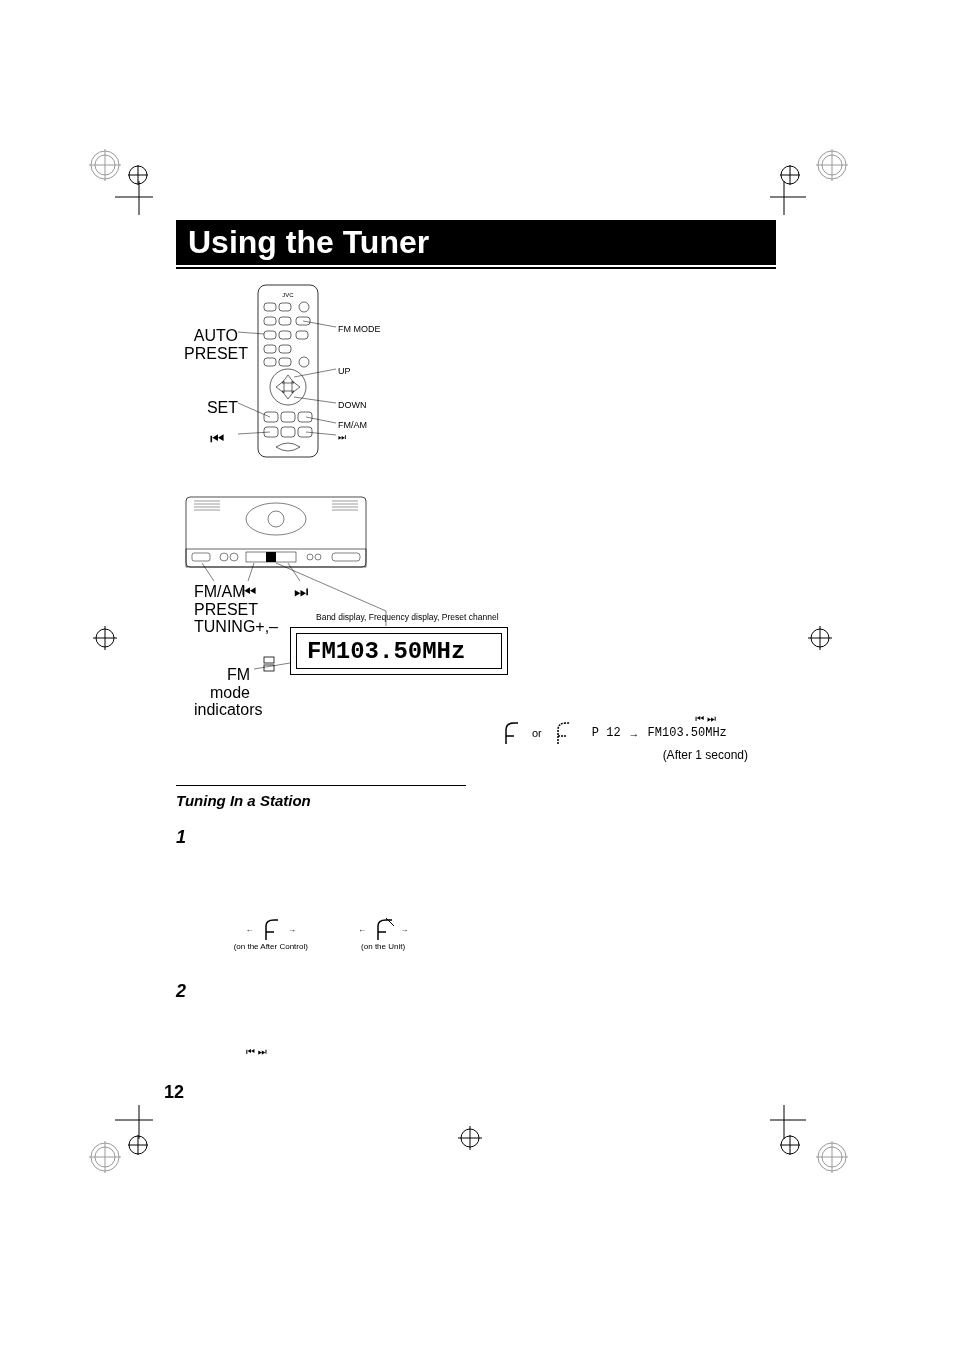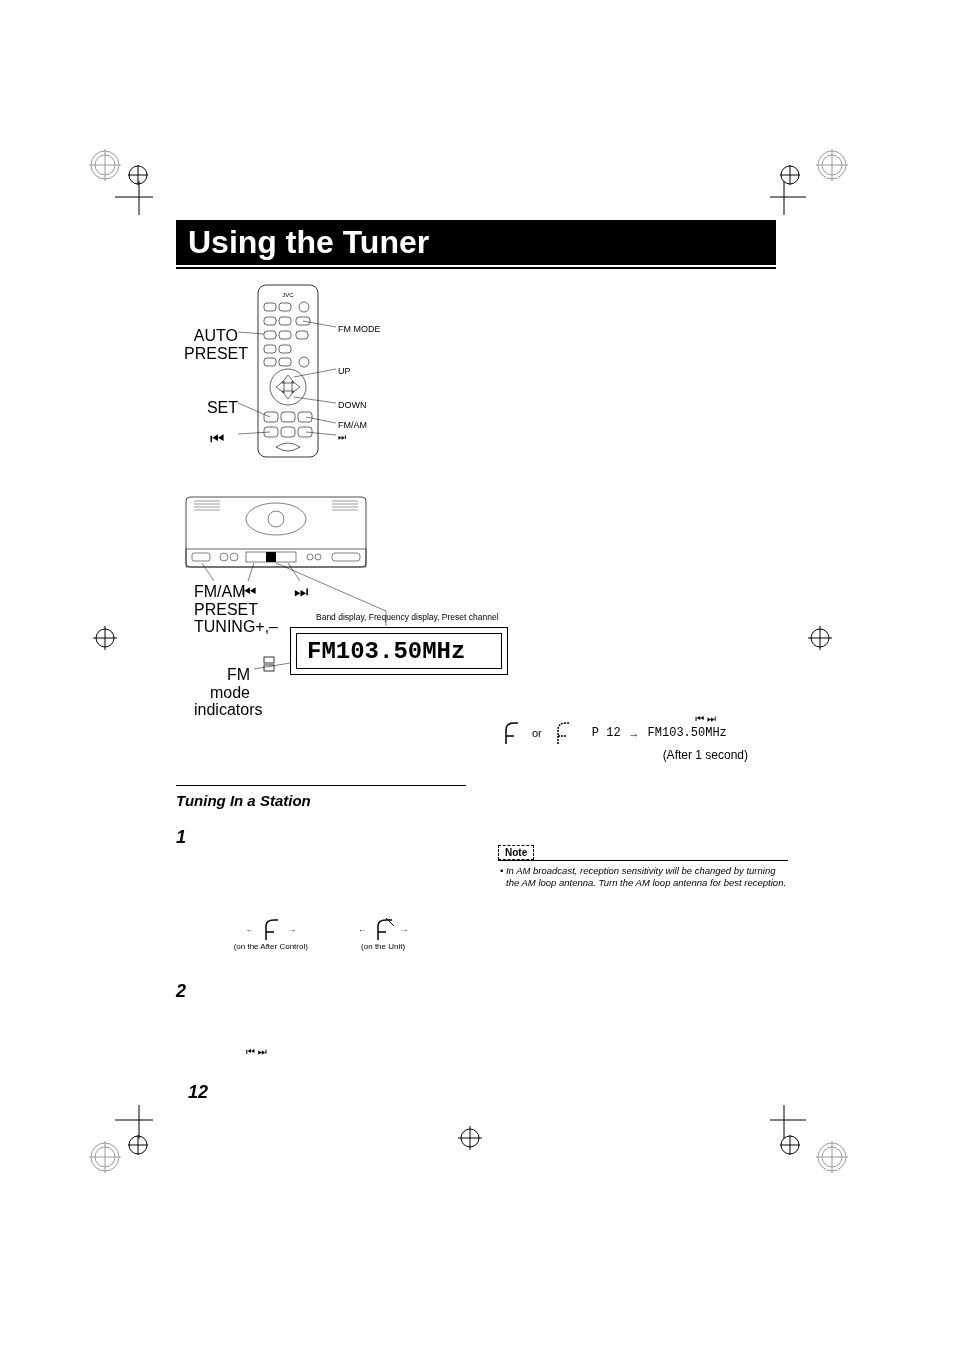--- a/index.html
+++ b/index.html
@@ -50,21 +50,21 @@
     .right-col { position: absolute; left: 490px; top: 720px; width: 290px; margin-left: 8px; }
     .preset-display { display: flex; align-items: center; gap: 8px; font-size: 11px; }
     .preset-lcd { font-family: 'Courier New', monospace; font-size: 12px; letter-spacing: 0; }
     .after-sec { font-size: 12px; margin-top: 2px; }
     
     .note-box { margin-top: 80px; }
     .note-label { display: inline-block; border: 1px dashed #000; padding: 1px 6px; font-size: 10px; font-weight: bold; }
     .note-rule { height: 1px; background: #000; }
     .note-text { font-style: italic; font-size: 9.5px; margin-top: 4px; line-height: 1.3; padding-left: 8px; text-indent: -6px; }
     
-    .page-num { position: absolute; left: 188px; top: 1082px; font-size: 18px; font-weight: bold; font-style: italic; }
+    .page-num { position: absolute; left: 164px; top: 1082px; font-size: 18px; font-weight: bold; }
     
     .reg-outer { position: absolute; }
     .reg-outer svg { display: block; }
   </style>
 </head>
 <body>
 
 <div class="reg-outer" style="left:85px; top:145px;">
   <svg width="70" height="70">
     <circle cx="20" cy="20" r="14" fill="none" stroke="#999" stroke-width="1"></circle>
@@ -321,23 +321,15 @@
     <span>or</span>
     <svg width="26" height="26">
         <path d="M8 24 L8 10 Q8 3 16 3 L20 3 M8 16 L16 16" fill="none" stroke="#000" stroke-width="1.5" stroke-dasharray="2 1"></path>
       </svg>
     <span class="preset-lcd" style="margin-left:8px">P 12</span>
     <span>→</span>
     <span class="preset-lcd">FM103.50MHz</span>
   </div>
   <div class="after-sec" style="text-align:right; margin-right:40px">(After 1 second)</div>
 
-  <div class="note-box">
-    <span class="note-label">Note</span>
-    <div class="note-rule"></div>
-    <div class="note-text">
-      <span>•</span>
-      <span>In AM broadcast, reception sensitivity will be changed by turning the AM loop antenna. Turn the AM loop antenna for best reception.</span>
-    </div>
-  </div>
 </div>
 
 <div class="page-num">12</div>
 
 </body></html>

